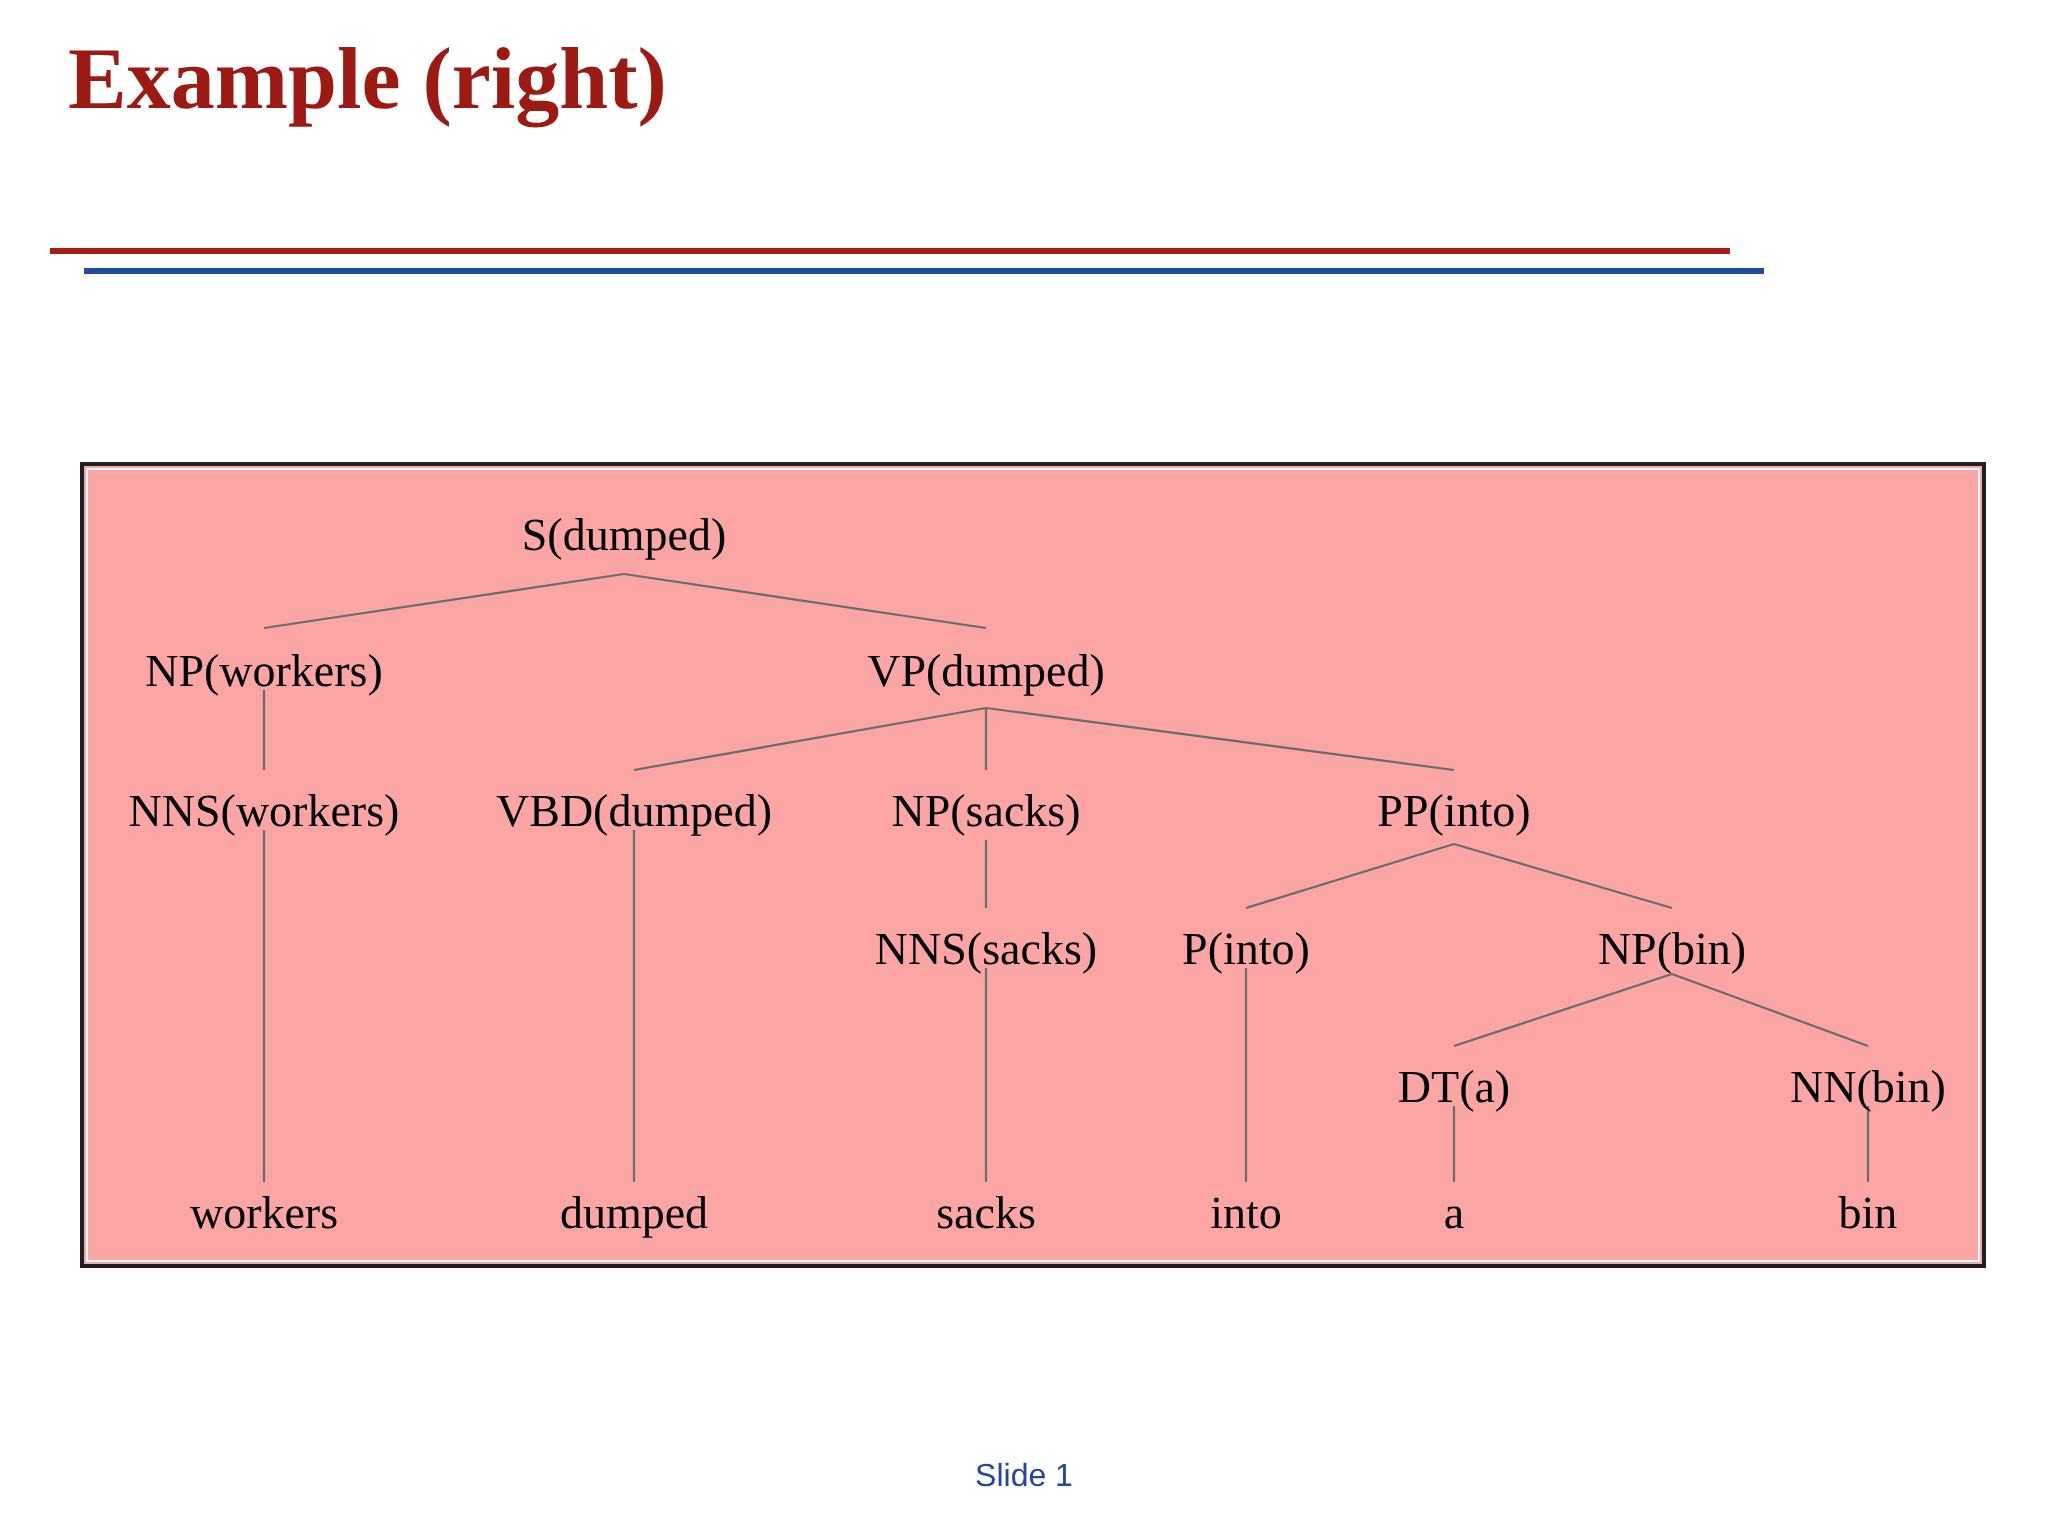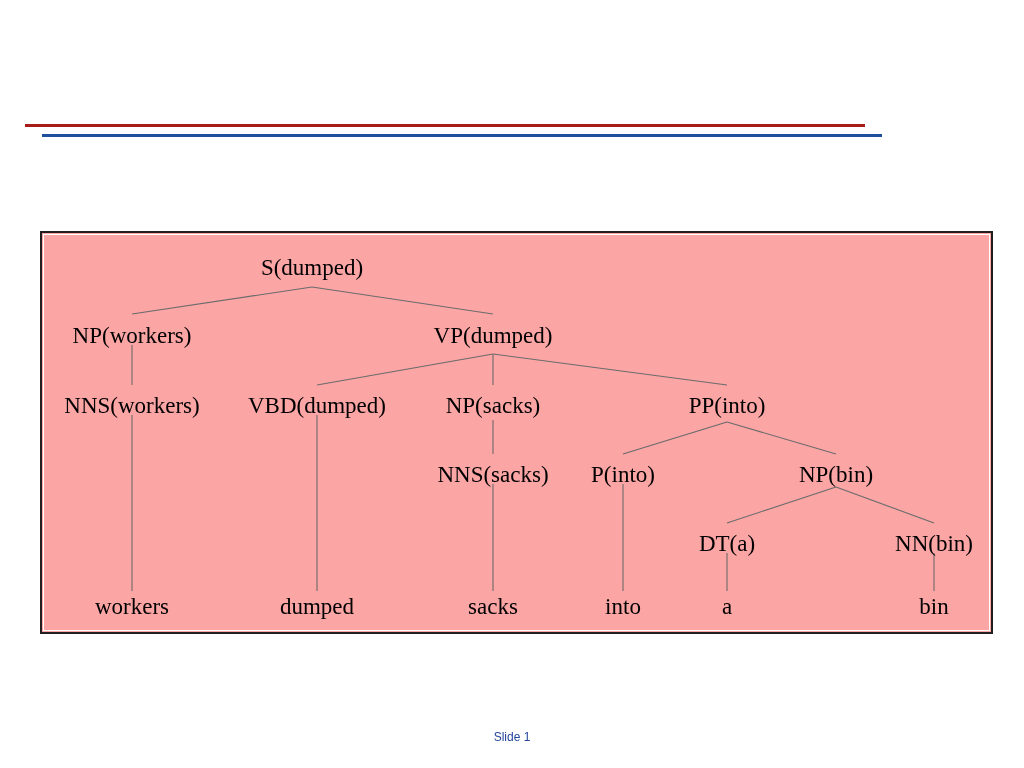--- a/index.html
+++ b/index.html
@@ -106,29 +106,30 @@
   }
 
   
   #slide-number {
     position: absolute;
     left: 0;
     top: 730px;
     width: 1024px;
     text-align: center;
     font-family: "Liberation Sans", sans-serif;
-    font-size: 12px;
+    font-size: 16px;
     color: #25469B;
   }
 </style>
 </head>
 <body>
 
 <div id="slide">
 
+  <div id="slide-title">Example (right)</div>
 
   <div id="rule-red"></div>
   <div id="rule-blue"></div>
 
   <div id="tree-frame">
     <svg id="tree-svg" viewBox="0 0 953 403">
 
       <g>
 
         <path class="tree-edge" d="M 270,54 L 90,81"></path>

